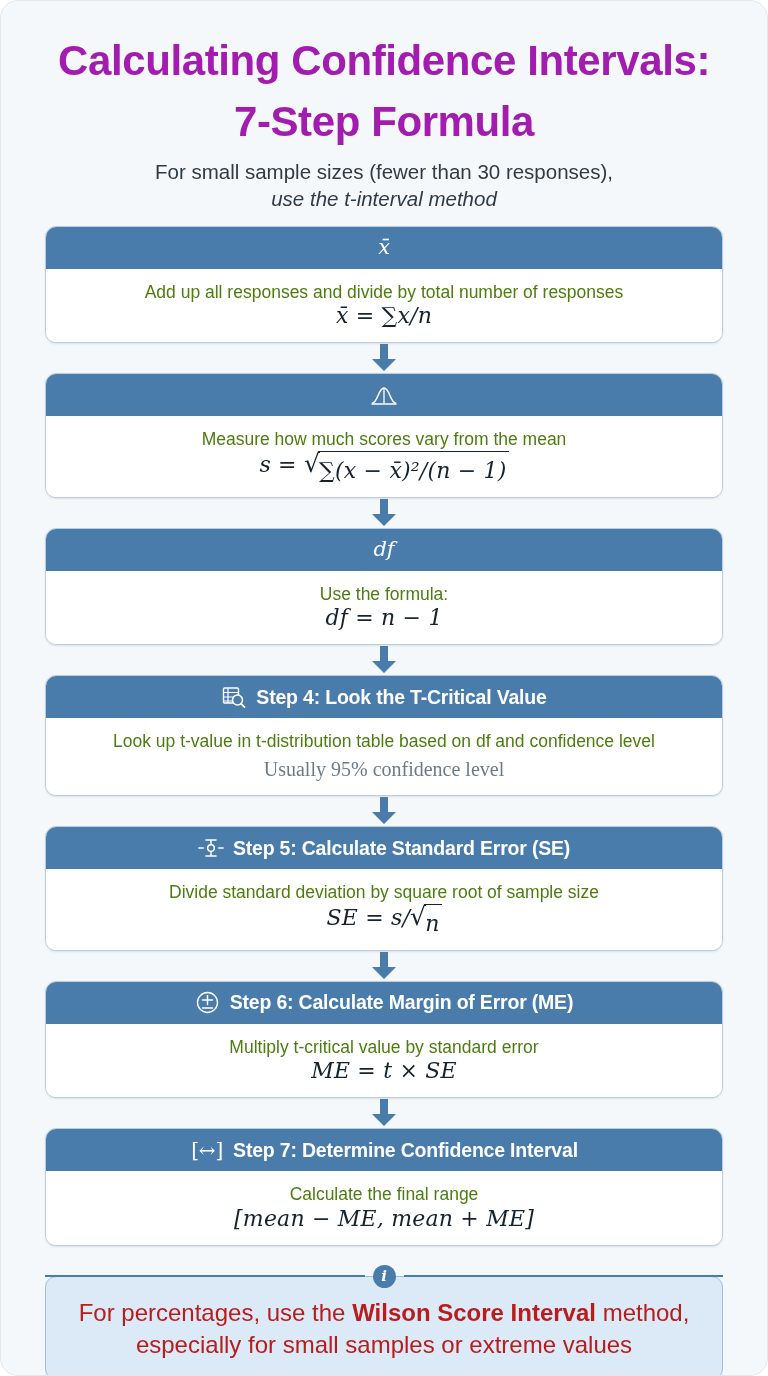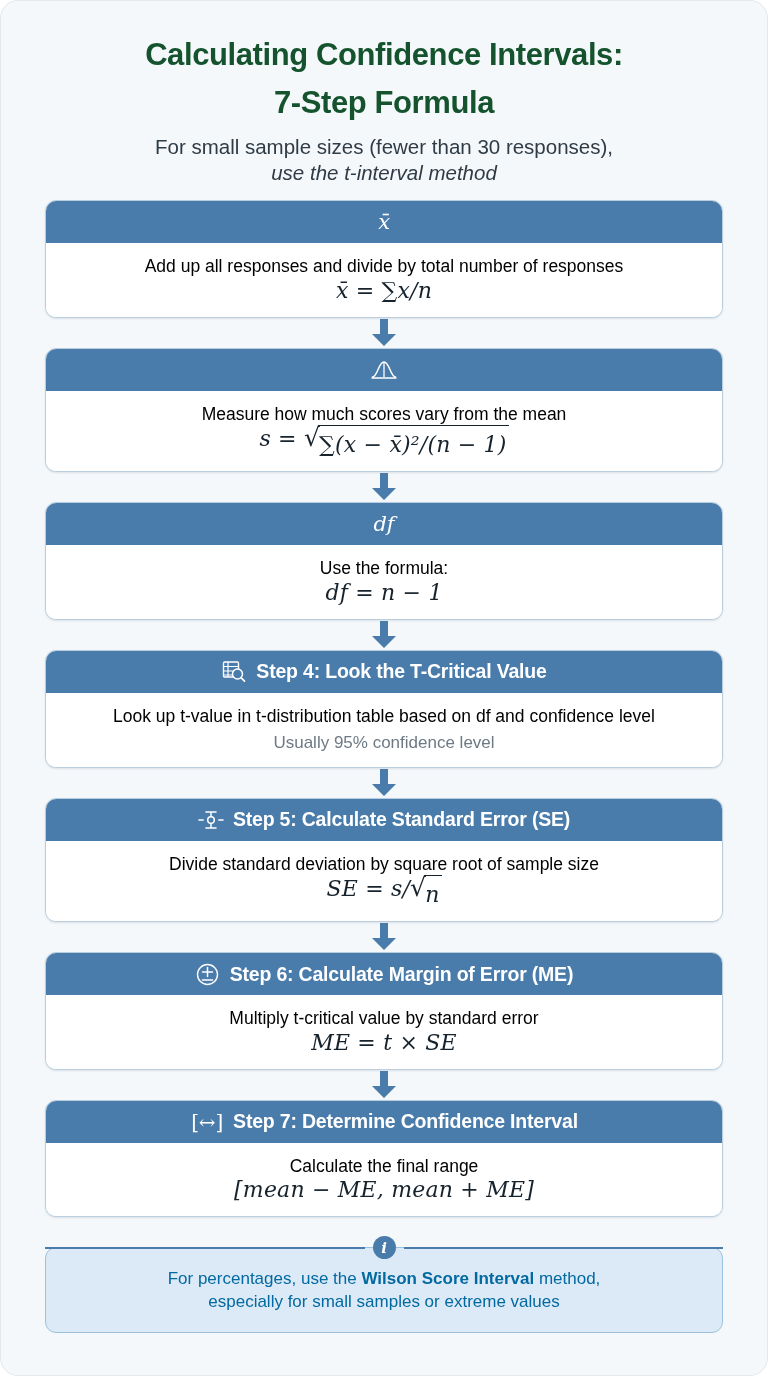--- a/index.html
+++ b/index.html
@@ -20,24 +20,24 @@
     border: 1px solid #e3e8ec;
     border-radius: 18px;
     overflow: hidden;
     padding: 0 44px;
   }
 
   
   .header { padding-top: 36px; text-align: center; }
 
   .title {
-    font-size: 31px;
+    font-size: 42px;
     font-weight: bold;
     line-height: 1.16;
-    color: #14532d;
+    color: #a21caf;
     letter-spacing: -0.4px;
   }
   .title .line2 { display: block; margin-top: 12px; }
 
   .subtitle {
     margin-top: 13px;
     font-size: 20.5px;
     line-height: 1.28;
     color: #2f3b46;
   }
@@ -89,26 +89,27 @@
 
   .step-body {
     padding: 12px 16px 14px;
     text-align: center;
     background: #ffffff;
   }
 
   .step-desc {
     font-size: 17.5px;
     line-height: 1.28;
-    color: #000000;
+    color: #4d7c0f;
   }
   .step-sub {
     margin-top: 6px;
-    font-size: 17px;
+    font-size: 20px;
     color: #6d7a85;
+    font-family: Liberation Serif, serif;
   }
 
   .formula {
     font-family: "DejaVu Serif", serif;
     font-style: italic;
     font-size: 22px;
     color: #16222c;
     letter-spacing: .2px;
   }
   .formula .up { font-style: normal; }
@@ -168,23 +169,23 @@
   }
 
   .note-card {
     background: #dbeaf6;
     border: 1px solid #9cc1de;
     border-radius: 11px;
     padding: 20px 18px 19px;
     text-align: center;
   }
   .note-text {
-    font-size: 17px;
+    font-size: 24px;
     line-height: 1.33;
-    color: #0369a1;
+    color: #b91c1c;
   }
   .note-text b { font-weight: bold; }
 </style>
 </head>
 <body>
 
 <div class="page">
 
   <div class="header">
     <h1 class="title">

